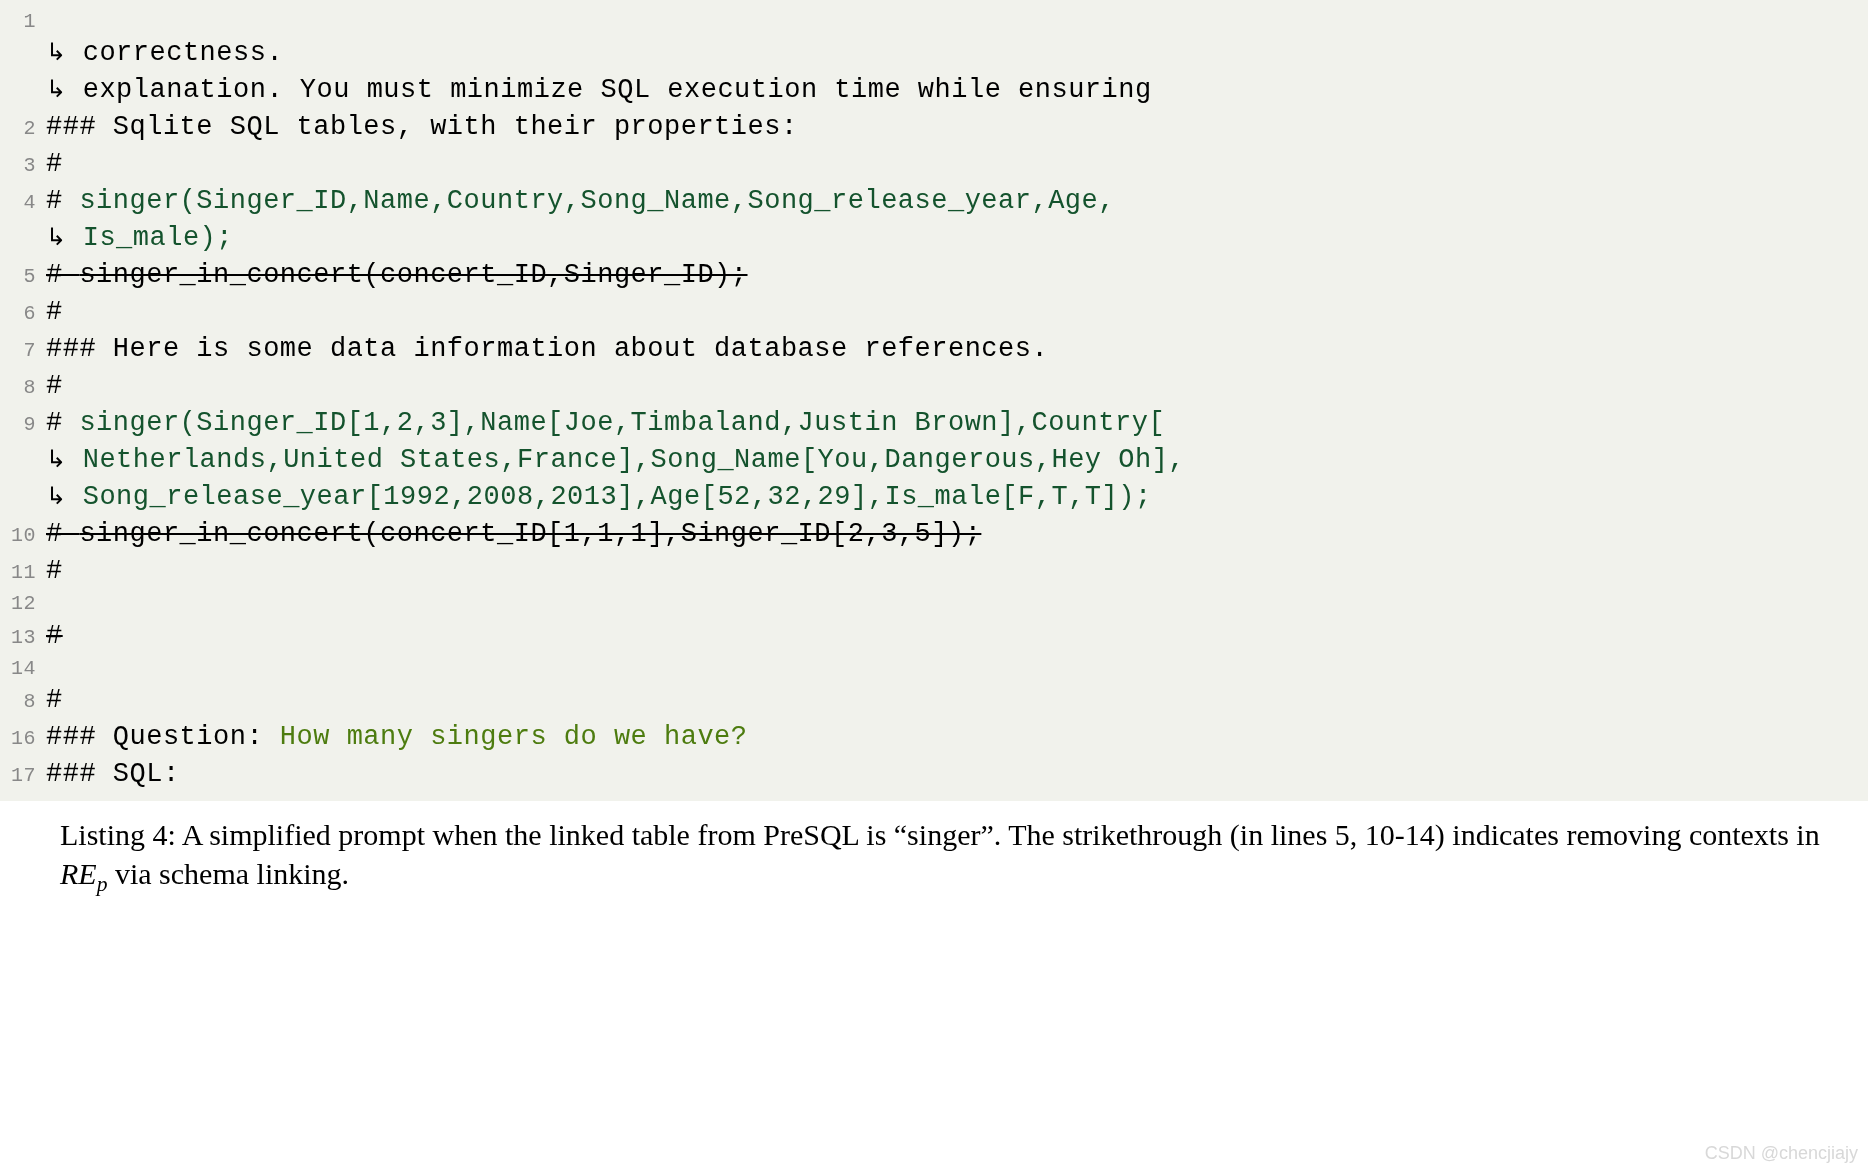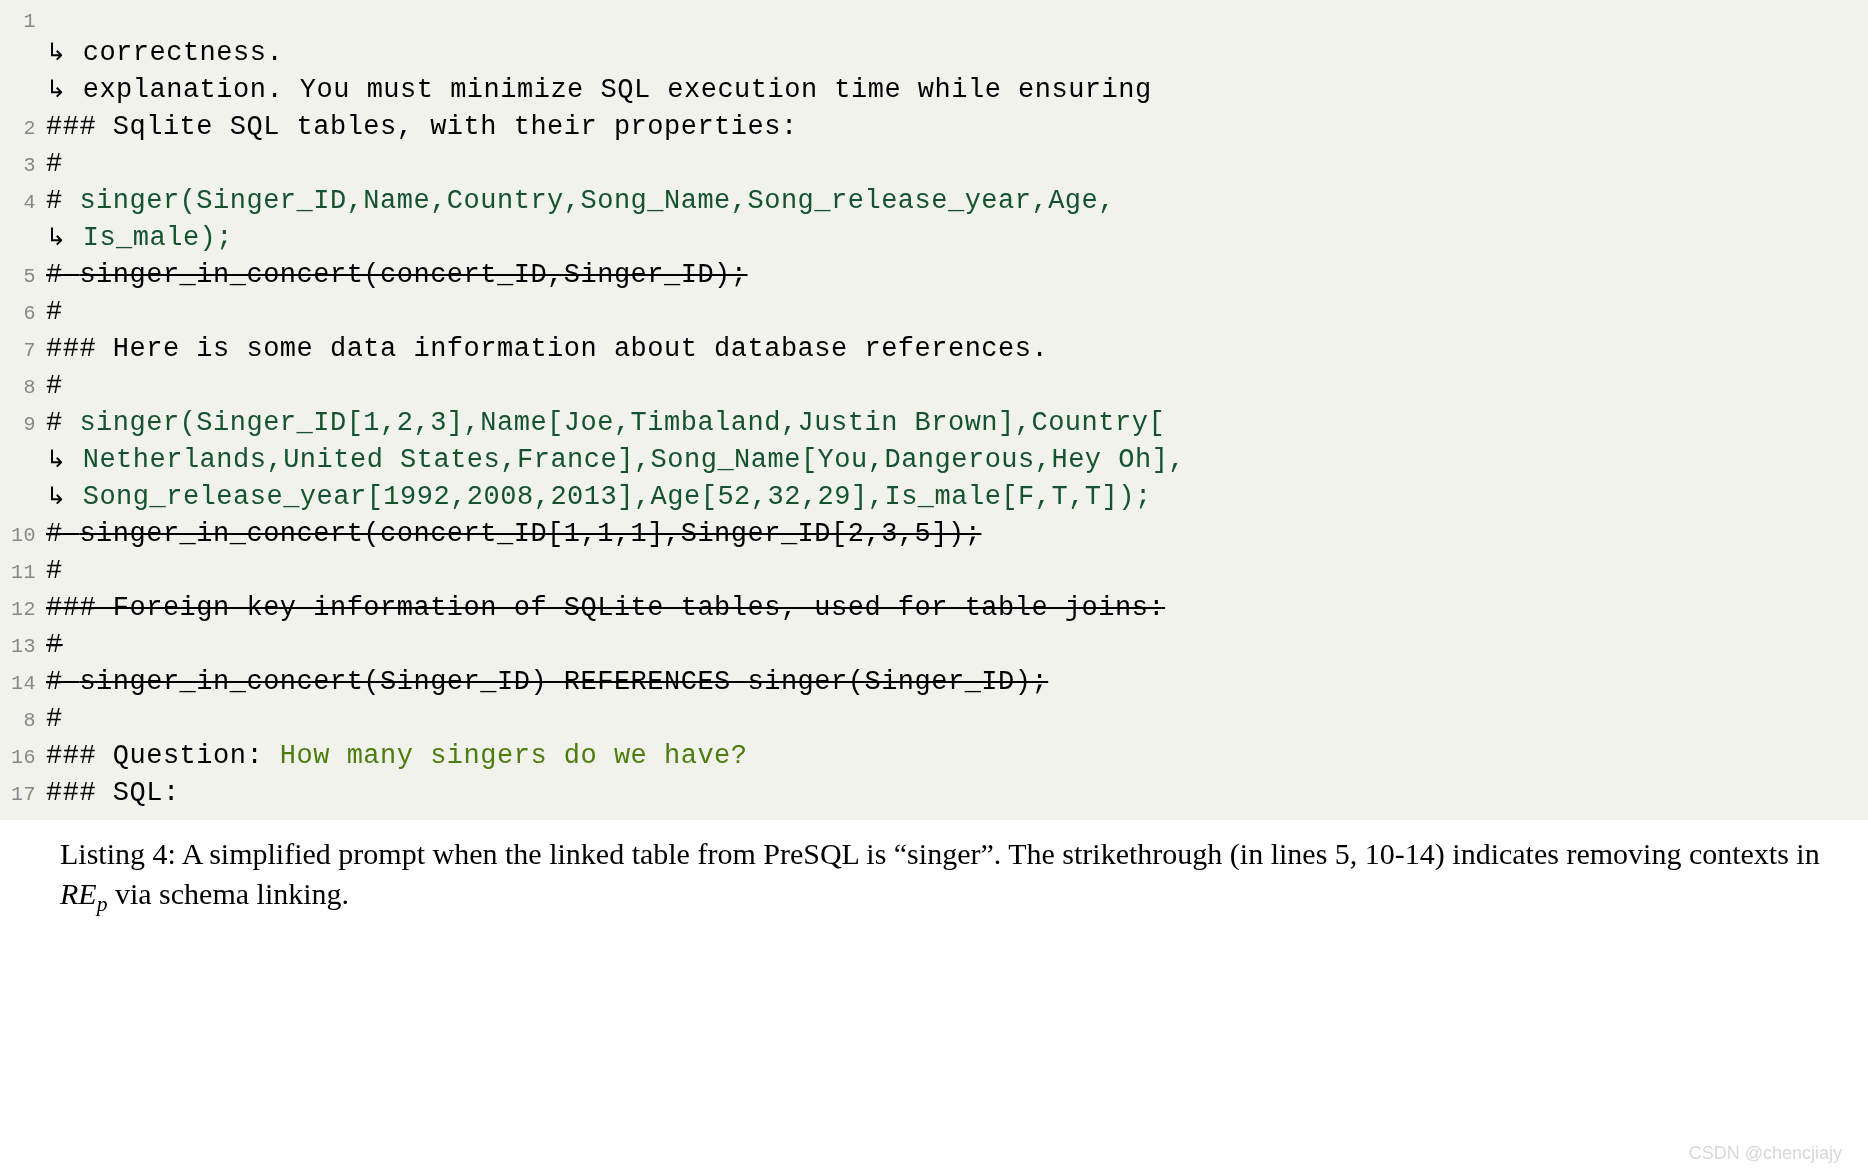--- a/index.html
+++ b/index.html
@@ -49,21 +49,21 @@
     font-size: 30px;
     line-height: 1.32;
     color: #000000;
     padding: 14px 34px 6px 60px;
   }
   .math-var { font-style: italic; }
   .math-sub { font-style: italic; font-size: 0.72em; vertical-align: sub; }
   .watermark {
     position: fixed;
     bottom: 6px;
-    right: 26px;
+    right: 10px;
     color: #d8d8d8;
     font-family: Arial, sans-serif;
     font-size: 18px;
   }
 </style>
 </head>
 <body>
 
 <div class="code-block">
 
@@ -136,31 +136,29 @@
     <span class="code"><span class="strike"><span class="hash"># </span><span>singer_in_concert(concert_ID[1,1,1],Singer_ID[2,3,5]);</span></span></span>
   </div>
 
   <div class="line">
     <span class="lineno">11</span>
     <span class="code">#</span>
   </div>
 
   <div class="line">
     <span class="lineno">12</span>
-    <span class="code strike">### Foreign key information of SQLite tables, used for table joins:</span>
   </div>
 
   <div class="line">
     <span class="lineno">13</span>
     <span class="code strike">#</span>
   </div>
 
   <div class="line">
     <span class="lineno">14</span>
-    <span class="code"><span class="strike"><span class="hash"># </span><span>singer_in_concert(Singer_ID) REFERENCES singer(Singer_ID);</span></span></span>
   </div>
 
   <div class="line">
     <span class="lineno">8</span>
     <span class="code">#</span>
   </div>
 
   <div class="line">
     <span class="lineno">16</span>
     <span class="code"><span>### Question: </span><span class="green">How many singers do we have?</span></span>

